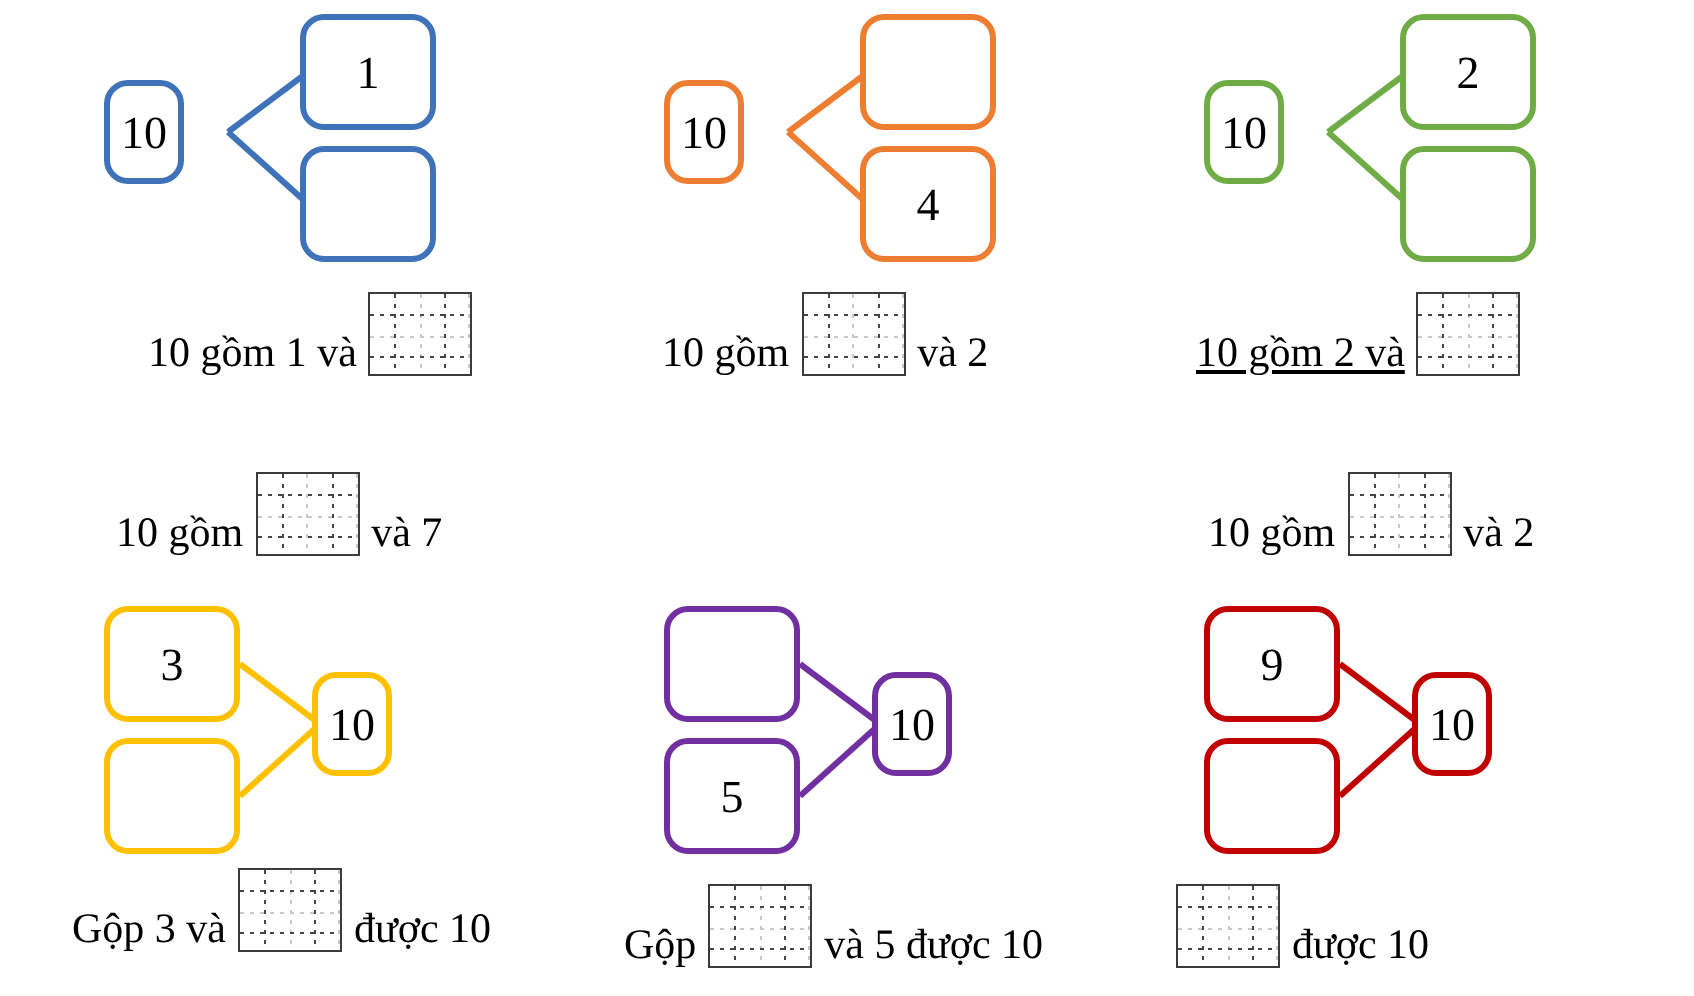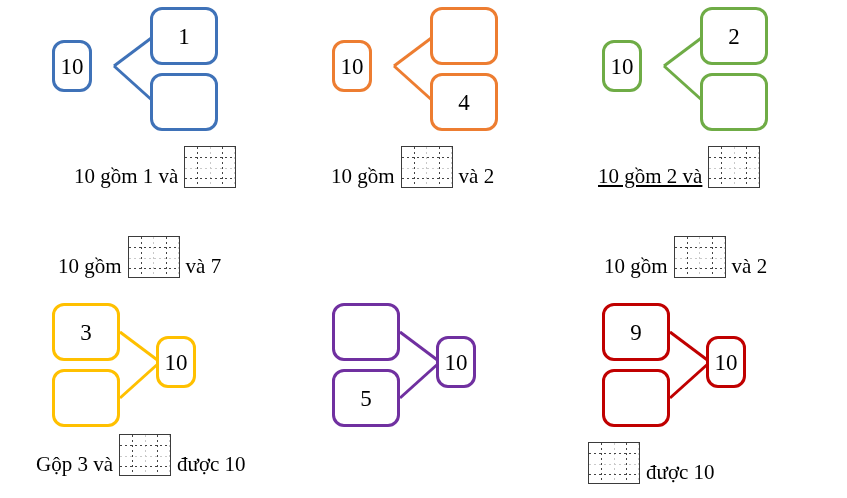--- a/index.html
+++ b/index.html
@@ -196,20 +196,27 @@
   <div class="bond-cell" style="left:328px; top:302px;">
     <div class="bond-area">
       <svg class="bond-svg" viewBox="0 0 240 128">
         <line x1="72" y1="30" x2="112" y2="60" stroke="#7030A0" stroke-width="3"></line>
         <line x1="72" y1="96" x2="112" y2="60" stroke="#7030A0" stroke-width="3"></line>
       </svg>
       <div class="node leaf" style="left:4px;   top:1px;  border-color:#7030A0;"></div>
       <div class="node leaf" style="left:4px;   top:67px; border-color:#7030A0;">5</div>
       <div class="node big" style="left:108px; top:34px; border-color:#7030A0;">10</div>
     </div>
+    <div class="sentence" style="left:-16px; top:140px;">
+      <span class="txt">Gộp</span>
+      <span class="sp"></span>
+      <span class="gridbox"></span>
+      <span class="sp"></span>
+      <span class="txt">và 5 được 10</span>
+    </div>
   </div>
 
   <div class="bond-cell" style="left:598px; top:302px;">
     <div class="bond-area">
       <svg class="bond-svg" viewBox="0 0 240 128">
         <line x1="72" y1="30" x2="112" y2="60" stroke="#C00000" stroke-width="3"></line>
         <line x1="72" y1="96" x2="112" y2="60" stroke="#C00000" stroke-width="3"></line>
       </svg>
       <div class="node leaf" style="left:4px;   top:1px;  border-color:#C00000;">9</div>
       <div class="node leaf" style="left:4px;   top:67px; border-color:#C00000;"></div>

